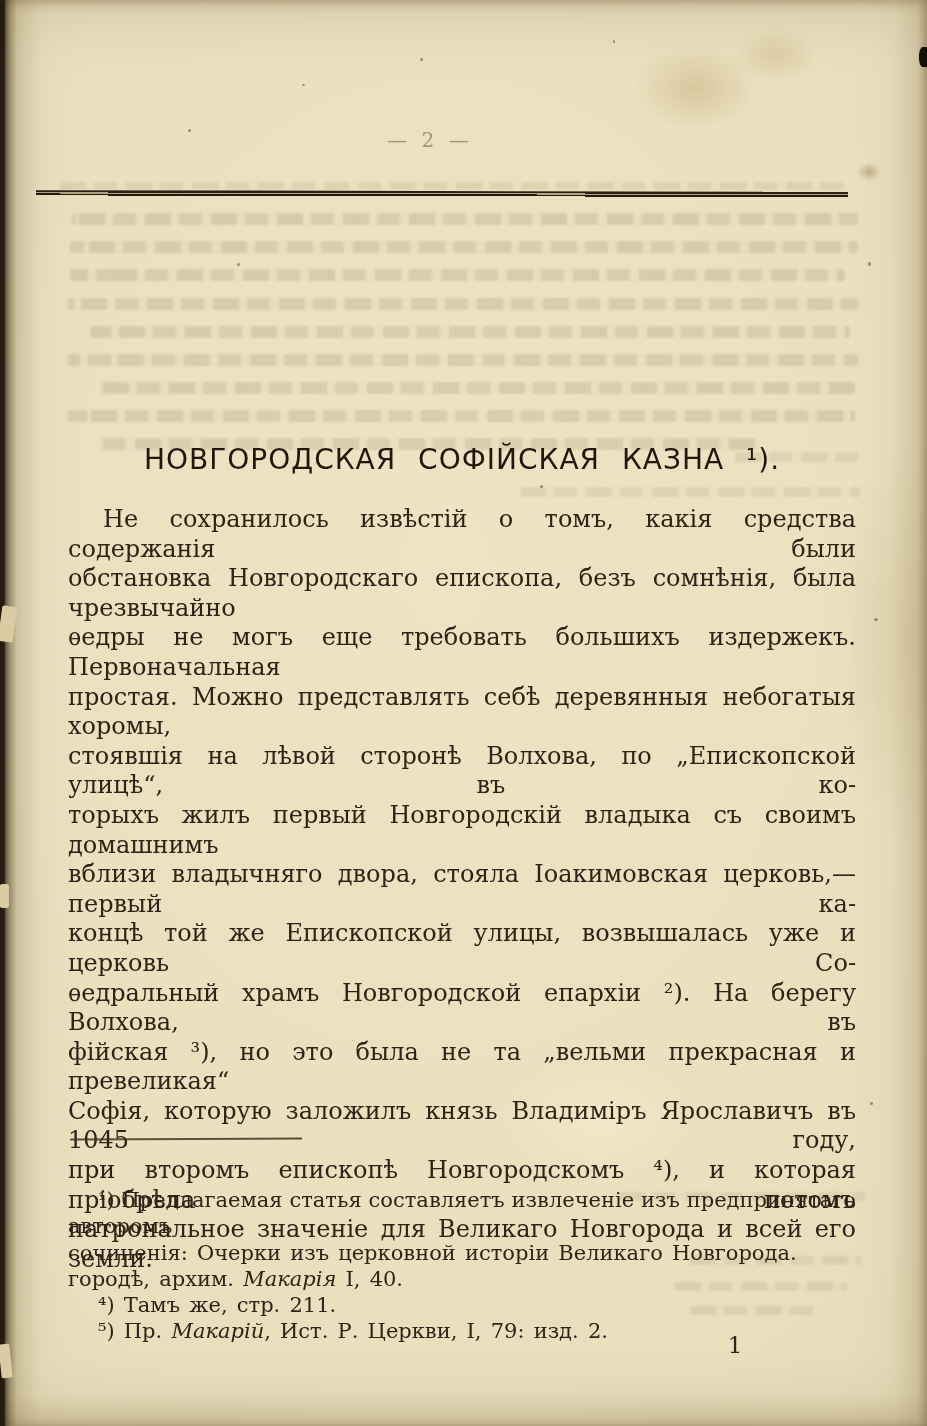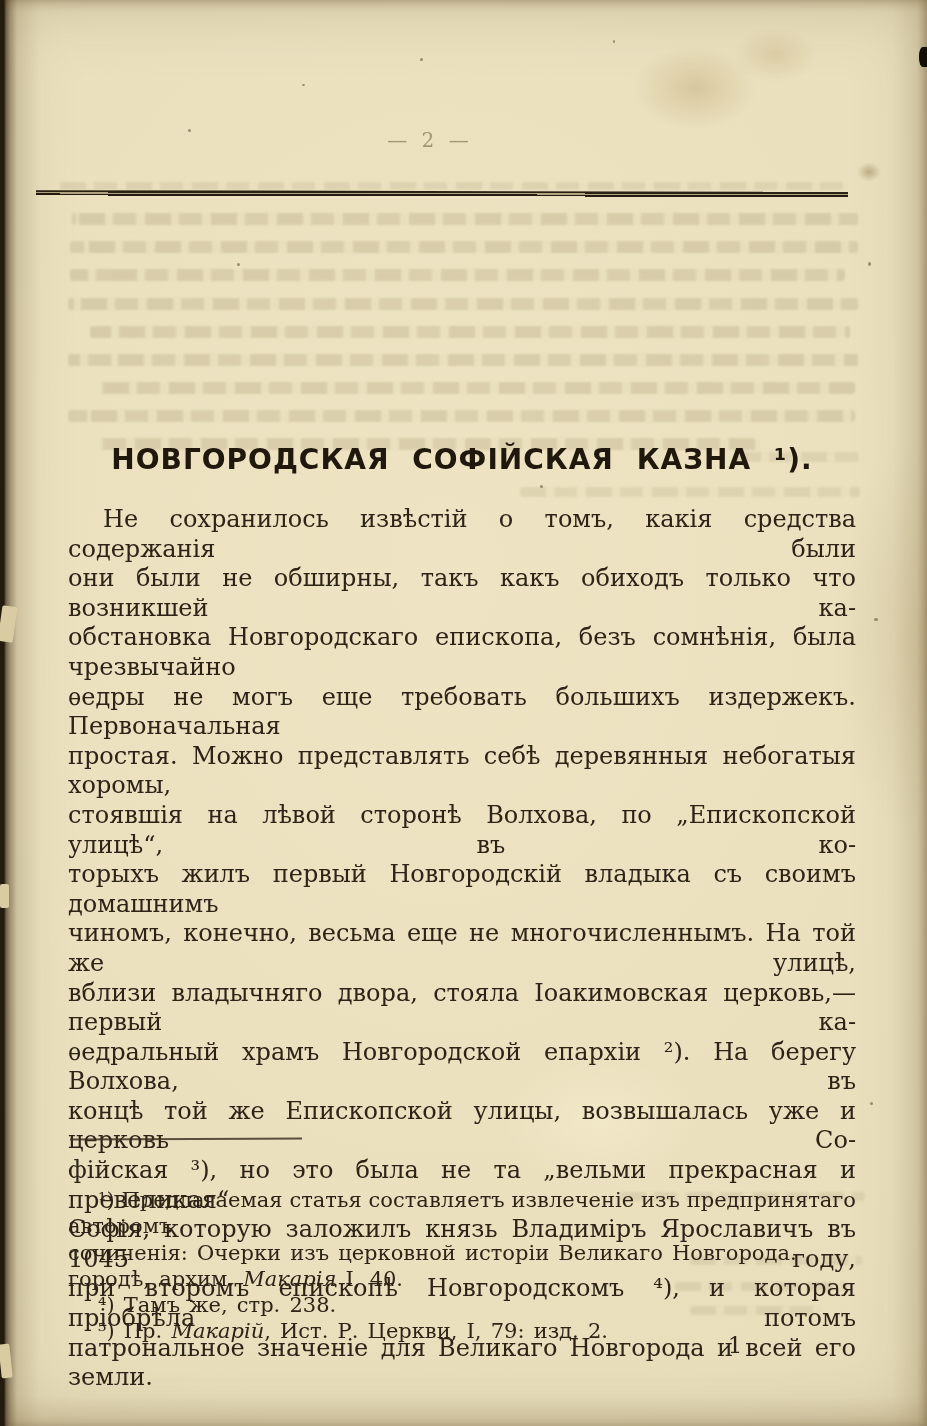--- a/index.html
+++ b/index.html
@@ -33,21 +33,21 @@
     background:linear-gradient(to bottom,#2a2013 0 2.2px, rgba(130,112,80,.55) 2.2px 3.3px, #241b10 3.3px 5.2px, rgba(0,0,0,0) 5.2px);}
   
   .smudge{position:absolute;height:12px;border-radius:3px;filter:blur(1.1px);
     background:repeating-linear-gradient(90deg, rgba(150,133,95,.42) 0 26px, rgba(150,133,95,.07) 26px 34px, rgba(150,133,95,.38) 34px 57px, rgba(150,133,95,.06) 57px 66px);}
   .faint{opacity:.55;}
   .fainter{opacity:.38;}
   .bleed-marker{position:absolute;left:370px;top:128px;width:120px;text-align:center;
     color:rgba(148,131,93,.8);font-size:20px;filter:blur(.6px);letter-spacing:4px;}
   
   .title{position:absolute;left:68px;top:443px;width:788px;margin:0;text-align:center;
-    font-family:"DejaVu Sans", sans-serif;font-weight:700;font-size:28px;line-height:34px;
+    font-family:"DejaVu Sans", sans-serif;font-weight:400;font-size:28px;line-height:34px;
     letter-spacing:1px;word-spacing:12px;color:#20170d;}
   
   .body-text{position:absolute;left:68px;top:505px;width:788px;font-size:24px;line-height:29.6px;color:#2d2317;}
   .line{text-align:justify;text-align-last:justify;text-justify:inter-word;white-space:normal;}
   .line.indent{text-indent:35px;}
   .line.para-end{text-align-last:left;word-spacing:3px;}
   
   .fn-rule{position:absolute;left:70px;top:1138px;width:232px;height:2px;background:rgba(58,46,30,.82);transform:rotate(-.3deg);}
   .footnotes{position:absolute;left:68px;top:1187px;width:788px;font-size:21px;line-height:26.3px;color:#2d2317;}
   .fn-line{text-align:justify;text-align-last:justify;text-justify:inter-word;}
@@ -97,39 +97,37 @@
   <div class="speck" style="left:237px;top:263px;width:3px;height:3px;"></div>
   <div class="speck" style="left:868px;top:262px;width:3px;height:4px;"></div>
   <div class="speck" style="left:540px;top:485px;width:3px;height:3px;"></div>
   <div class="speck" style="left:874px;top:618px;width:4px;height:3px;"></div>
   <div class="speck" style="left:870px;top:1102px;width:3px;height:3px;"></div>
 
   <h1 class="title">НОВГОРОДСКАЯ СОФІЙСКАЯ КАЗНА ¹).</h1>
 
   <div class="body-text">
       <div class="line indent">Не сохранилось извѣстій о томъ, какія средства содержанія были</div>
-      <div class="line">они были не обширны, такъ какъ обиходъ только что возникшей ка-</div>
       <div class="line">обстановка Новгородскаго епископа, безъ сомнѣнія, была чрезвычайно</div>
       <div class="line">ѳедры не могъ еще требовать большихъ издержекъ. Первоначальная</div>
       <div class="line">простая. Можно представлять себѣ деревянныя небогатыя хоромы,</div>
       <div class="line">стоявшія на лѣвой сторонѣ Волхова, по „Епископской улицѣ“, въ ко-</div>
       <div class="line">торыхъ жилъ первый Новгородскій владыка съ своимъ домашнимъ</div>
-      <div class="line">чиномъ, конечно, весьма еще не многочисленнымъ. На той же улицѣ,</div>
       <div class="line">вблизи владычняго двора, стояла Іоакимовская церковь,—первый ка-</div>
+      <div class="line">концѣ той же Епископской улицы, возвышалась уже и церковь Со-</div>
       <div class="line">ѳедральный храмъ Новгородской епархіи ²). На берегу Волхова, въ</div>
-      <div class="line">концѣ той же Епископской улицы, возвышалась уже и церковь Со-</div>
       <div class="line">фійская ³), но это была не та „вельми прекрасная и превеликая“</div>
       <div class="line">Софія, которую заложилъ князь Владиміръ Ярославичъ въ 1045 году,</div>
       <div class="line">при второмъ епископѣ Новгородскомъ ⁴), и которая пріобрѣла потомъ</div>
       <div class="line para-end">патрональное значеніе для Великаго Новгорода и всей его земли.</div>
     </div>
 
   <div class="fn-rule"></div>
   <div class="footnotes">
       <div class="fn-line fn-first"><span>¹) Предлагаемая статья составляетъ извлеченіе изъ предпринятаго авторомъ</span></div>
       <div class="fn-line fn-last"><span>сочиненія: Очерки изъ церковной исторіи Великаго Новгорода.</span></div>
       <div class="fn-line fn-last"><span>городѣ, архим. </span><span style="font-style: italic;">Макарія</span><span> I, 40.</span></div>
-      <div class="fn-line fn-first fn-last"><span>⁴) Тамъ же, стр. 238.</span></div>
+      <div class="fn-line fn-first fn-last"><span>⁴) Тамъ же, стр. 211.</span></div>
       <div class="fn-line fn-first fn-last"><span>⁵) Пр. </span><span style="font-style: italic;">Макарій</span><span>, Ист. Р. Церкви, I, 79: изд. 2.</span></div>
     </div>
 
   <div class="page-number">1</div>
 </div>
 
 </body></html>

